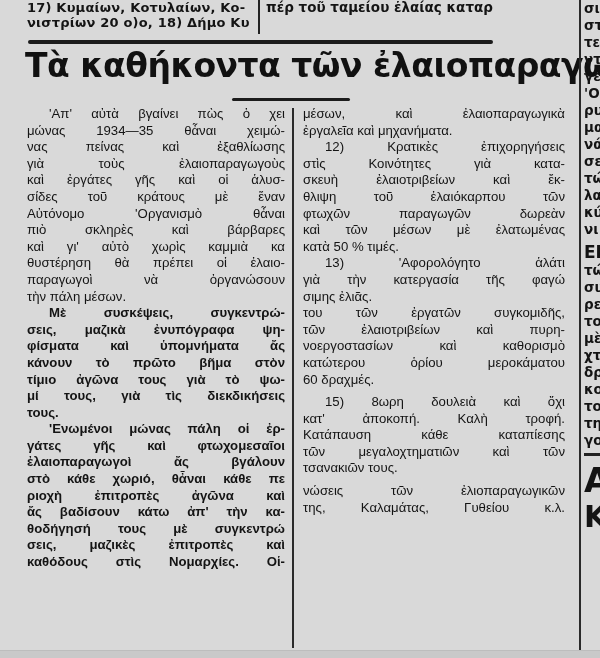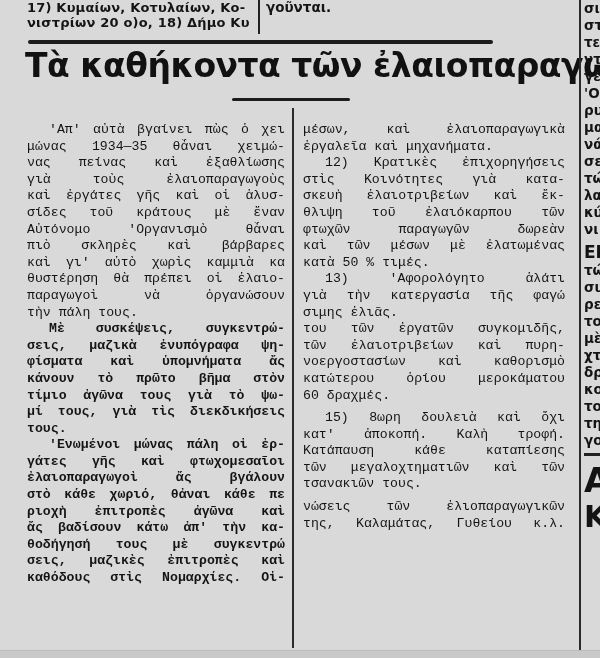--- a/index.html
+++ b/index.html
@@ -44,22 +44,21 @@
       font-size: 33px; line-height: 44px; letter-spacing: -0.5px;
       white-space: nowrap; color: #111;
     }
     .rule-sub {
       position: absolute; left: 232px; top: 98px; width: 118px; height: 3px;
       background: #1c1c1c; border-radius: 2px;
     }
 
     .col {
       position: absolute; font-size: 13.2px; line-height: 16.6px;
-      font-family: Liberation Mono, monospace;
-      margin-top: 16px;
+      font-family: Liberation Sans, sans-serif;
     }
     .col-left { left: 27px; top: 106px; width: 258px; }
     .col-mid  { left: 303px; top: 106px; width: 262px; }
     .col .ln { white-space: nowrap; overflow: hidden; text-align: justify; text-align-last: justify; display: block; }
     .col .ln.last { text-align-last: left; }
     .col .ln.indent { padding-left: 22px; }
     .col .bold { font-weight: bold; }
     .col .gap { height: 6px; }
 
     .vrule-a { position: absolute; left: 292px; top: 108px; width: 2px; height: 540px; background: #2a2a2a; }
@@ -78,21 +77,21 @@
 <body>
 
 <div class="page">
 
   <div class="top-left">
     <div class="line">17) Κυμαίων, Κοτυλαίων, Κο-</div>
     <div class="line">νιστρίων 20 ο)ο, 18) Δήμο Κυ</div>
   </div>
   <div class="top-divider"></div>
   <div class="top-right">
-    <div class="line">γοῦνται.</div>
+    <div class="line">πέρ τοῦ ταμείου ἐλαίας καταρ</div>
   </div>
 
   <div class="rule-top"></div>
 
   <div class="headline">Τὰ καθήκοντα τῶν ἐλαιοπαραγωγῶν</div>
 
   <div class="rule-sub"></div>
 
   <div class="vrule-a"></div>
   <div class="vrule-b"></div>
@@ -102,21 +101,21 @@
       <span class="ln">μώνας 1934—35 θἆναι χειμώ-</span>
       <span class="ln">νας πείνας καὶ ἐξαθλίωσης</span>
       <span class="ln">γιὰ τοὺς ἐλαιοπαραγωγοὺς</span>
       <span class="ln">καὶ ἐργάτες γῆς καὶ οἱ ἁλυσ-</span>
       <span class="ln">σίδες τοῦ κράτους μὲ ἕναν</span>
       <span class="ln">Αὐτόνομο 'Οργανισμὸ θἆναι</span>
       <span class="ln">πιὸ σκληρὲς καὶ βάρβαρες</span>
       <span class="ln">καὶ γι' αὐτὸ χωρὶς καμμιὰ κα</span>
       <span class="ln">θυστέρηση θὰ πρέπει οἱ ἐλαιο-</span>
       <span class="ln">παραγωγοὶ νὰ ὀργανώσουν</span>
-      <span class="ln last">τὴν πάλη τους.</span>
+      <span class="ln last">τὴν πάλη μέσων.</span>
       <span class="ln indent bold">Μὲ συσκέψεις, συγκεντρώ-</span>
       <span class="ln bold">σεις, μαζικὰ ἐνυπόγραφα ψη-</span>
       <span class="ln bold">φίσματα καὶ ὑπομνήματα ἄς</span>
       <span class="ln bold">κάνουν τὸ πρῶτο βῆμα στὸν</span>
       <span class="ln bold">τίμιο ἀγῶνα τους γιὰ τὸ ψω-</span>
       <span class="ln bold">μί τους, γιὰ τὶς διεκδικήσεις</span>
       <span class="ln bold last">τους.</span>
       <span class="ln indent bold">'Ενωμένοι μώνας πάλη οἱ ἐρ-</span>
       <span class="ln bold">γάτες γῆς καὶ φτωχομεσαῖοι</span>
       <span class="ln bold">ἐλαιοπαραγωγοὶ ἄς βγάλουν</span>

